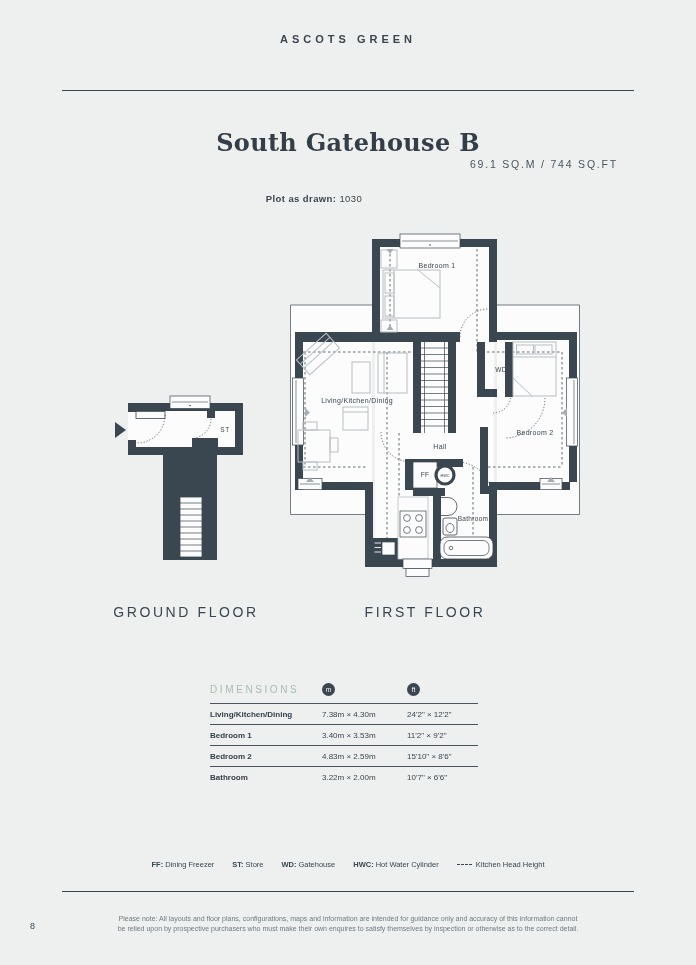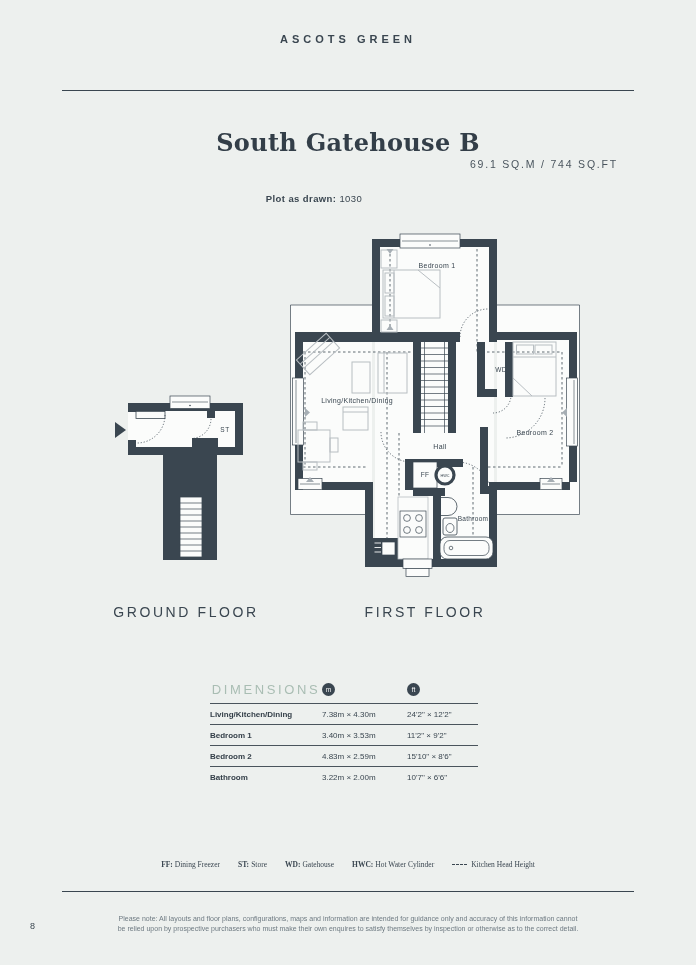--- a/index.html
+++ b/index.html
@@ -35,42 +35,42 @@
     font-size:14px;letter-spacing:2.6px;color:#3a4650;
   }
   .floor-label.ground{left:108px;width:156px;}
   .floor-label.first{left:265px;width:320px;}
   .plan{position:absolute;}
   .plan.ground{left:108px;top:392px;}
   .plan.first{left:272px;top:228px;}
 
   .dims{position:absolute;left:210px;top:680px;width:268px;font-size:8px;}
   .dims-head{display:flex;align-items:center;height:18px;margin-bottom:5px;}
-  .dims-title{color:#a9bdb3;letter-spacing:2.6px;font-size:13px;width:112px;text-align:center;}
+  .dims-title{color:#a9bdb3;letter-spacing:2.6px;font-size:10px;width:112px;}
   .unit-icon{
     width:13px;height:13px;border-radius:50%;background:#3a4650;color:#fff;
     font-size:6.5px;display:flex;align-items:center;justify-content:center;
     font-weight:500;
   }
   .unit-m{margin-left:0px;}
   .unit-ft{margin-left:72px;}
   .dims-row{
     display:flex;align-items:center;height:20px;border-top:1px solid #4a545c;
   }
   .dims-room{width:112px;font-weight:700;color:#333e48;}
   .dims-metric{width:85px;color:#3a4650;}
   .dims-imperial{flex:1;color:#3a4650;}
 
   .legend{
     position:absolute;top:860px;left:0;width:696px;
     display:flex;justify-content:center;gap:18px;
     font-size:7.5px;color:#3a4650;align-items:center;
   }
   .legend b{font-weight:700;margin-right:2px;}
-  .legend .item{display:flex;align-items:center;font-family:Liberation Serif, serif;}
+  .legend .item{display:flex;align-items:center;}
   .dash-glyph{width:15px;border-top:1.6px dashed #3a4650;margin-right:4px;display:inline-block;}
 
   .disclaimer{
     position:absolute;top:914px;left:0;width:696px;text-align:center;
     font-size:7px;line-height:10px;color:#6e7a82;
   }
   .page-num{position:absolute;left:30px;top:921px;font-size:9px;color:#3a4650;}
 
   svg text{font-family:"Liberation Sans",sans-serif;fill:#3a4650;}
 </style>

